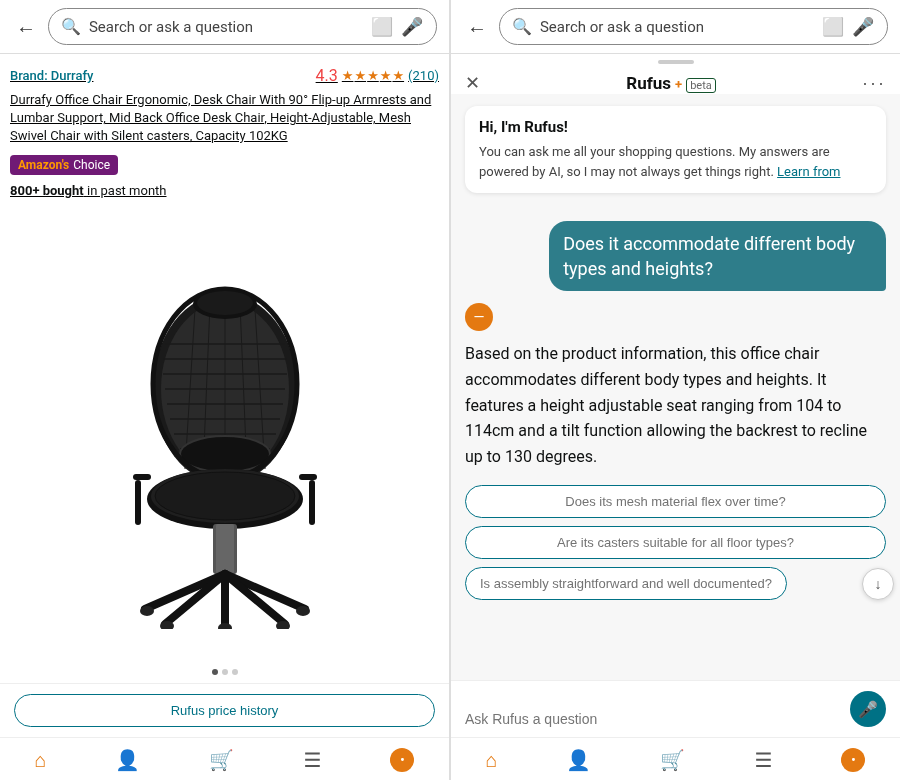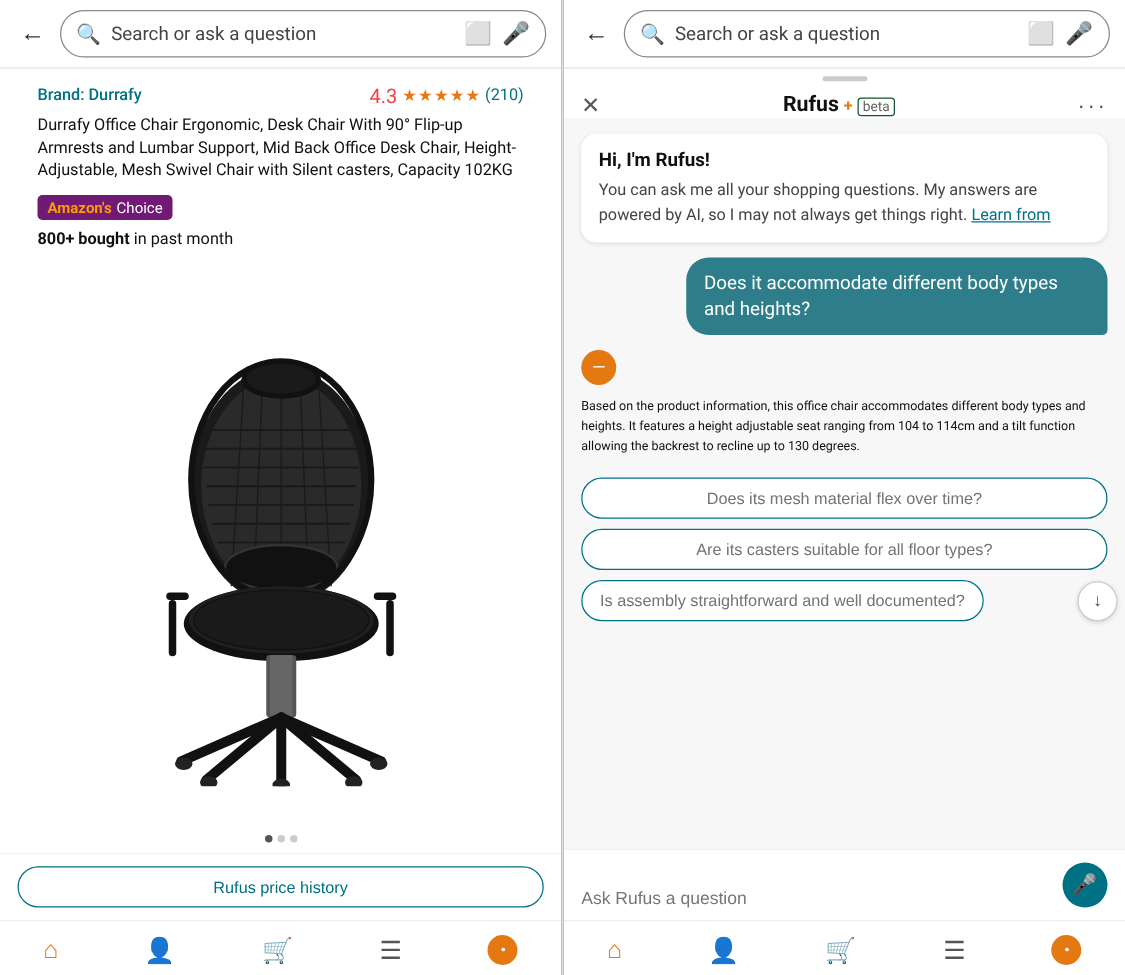--- a/index.html
+++ b/index.html
@@ -75,22 +75,23 @@
       background: none;
       border: none;
       cursor: pointer;
       font-size: 20px;
       color: #333;
       padding: 4px;
     }
 
     
     .product-info {
-      padding: 12px 30px 8px;
-      background: #fff;
+      padding: 12px 10px 8px;
+      background: #fff;
+      text-decoration: underline;
     }
 
     .brand-line {
       display: flex;
       justify-content: space-between;
       align-items: center;
       margin-bottom: 6px;
     }
 
     .brand-name {
@@ -368,22 +369,23 @@
     }
 
     
     .user-message {
       align-self: flex-end;
       background: #2e7d8a;
       color: #fff;
       border-radius: 18px 18px 4px 18px;
       padding: 10px 14px;
       max-width: 80%;
-      font-size: 15px;
+      font-size: 18px;
       line-height: 1.4;
+      margin-top: 16px;
     }
 
     
     .ai-message-group {
       display: flex;
       flex-direction: column;
       gap: 6px;
     }
 
     .ai-avatar {
@@ -397,21 +399,21 @@
       margin-bottom: 4px;
       flex-shrink: 0;
     }
 
     .ai-avatar-icon {
       font-size: 14px;
       color: #fff;
     }
 
     .ai-message-text {
-      font-size: 10px;
+      font-size: 16px;
       color: #0f1111;
       line-height: 1.6;
     }
 
     
     .suggestion-chips {
       display: flex;
       flex-direction: column;
       gap: 8px;
       margin-top: 4px;

